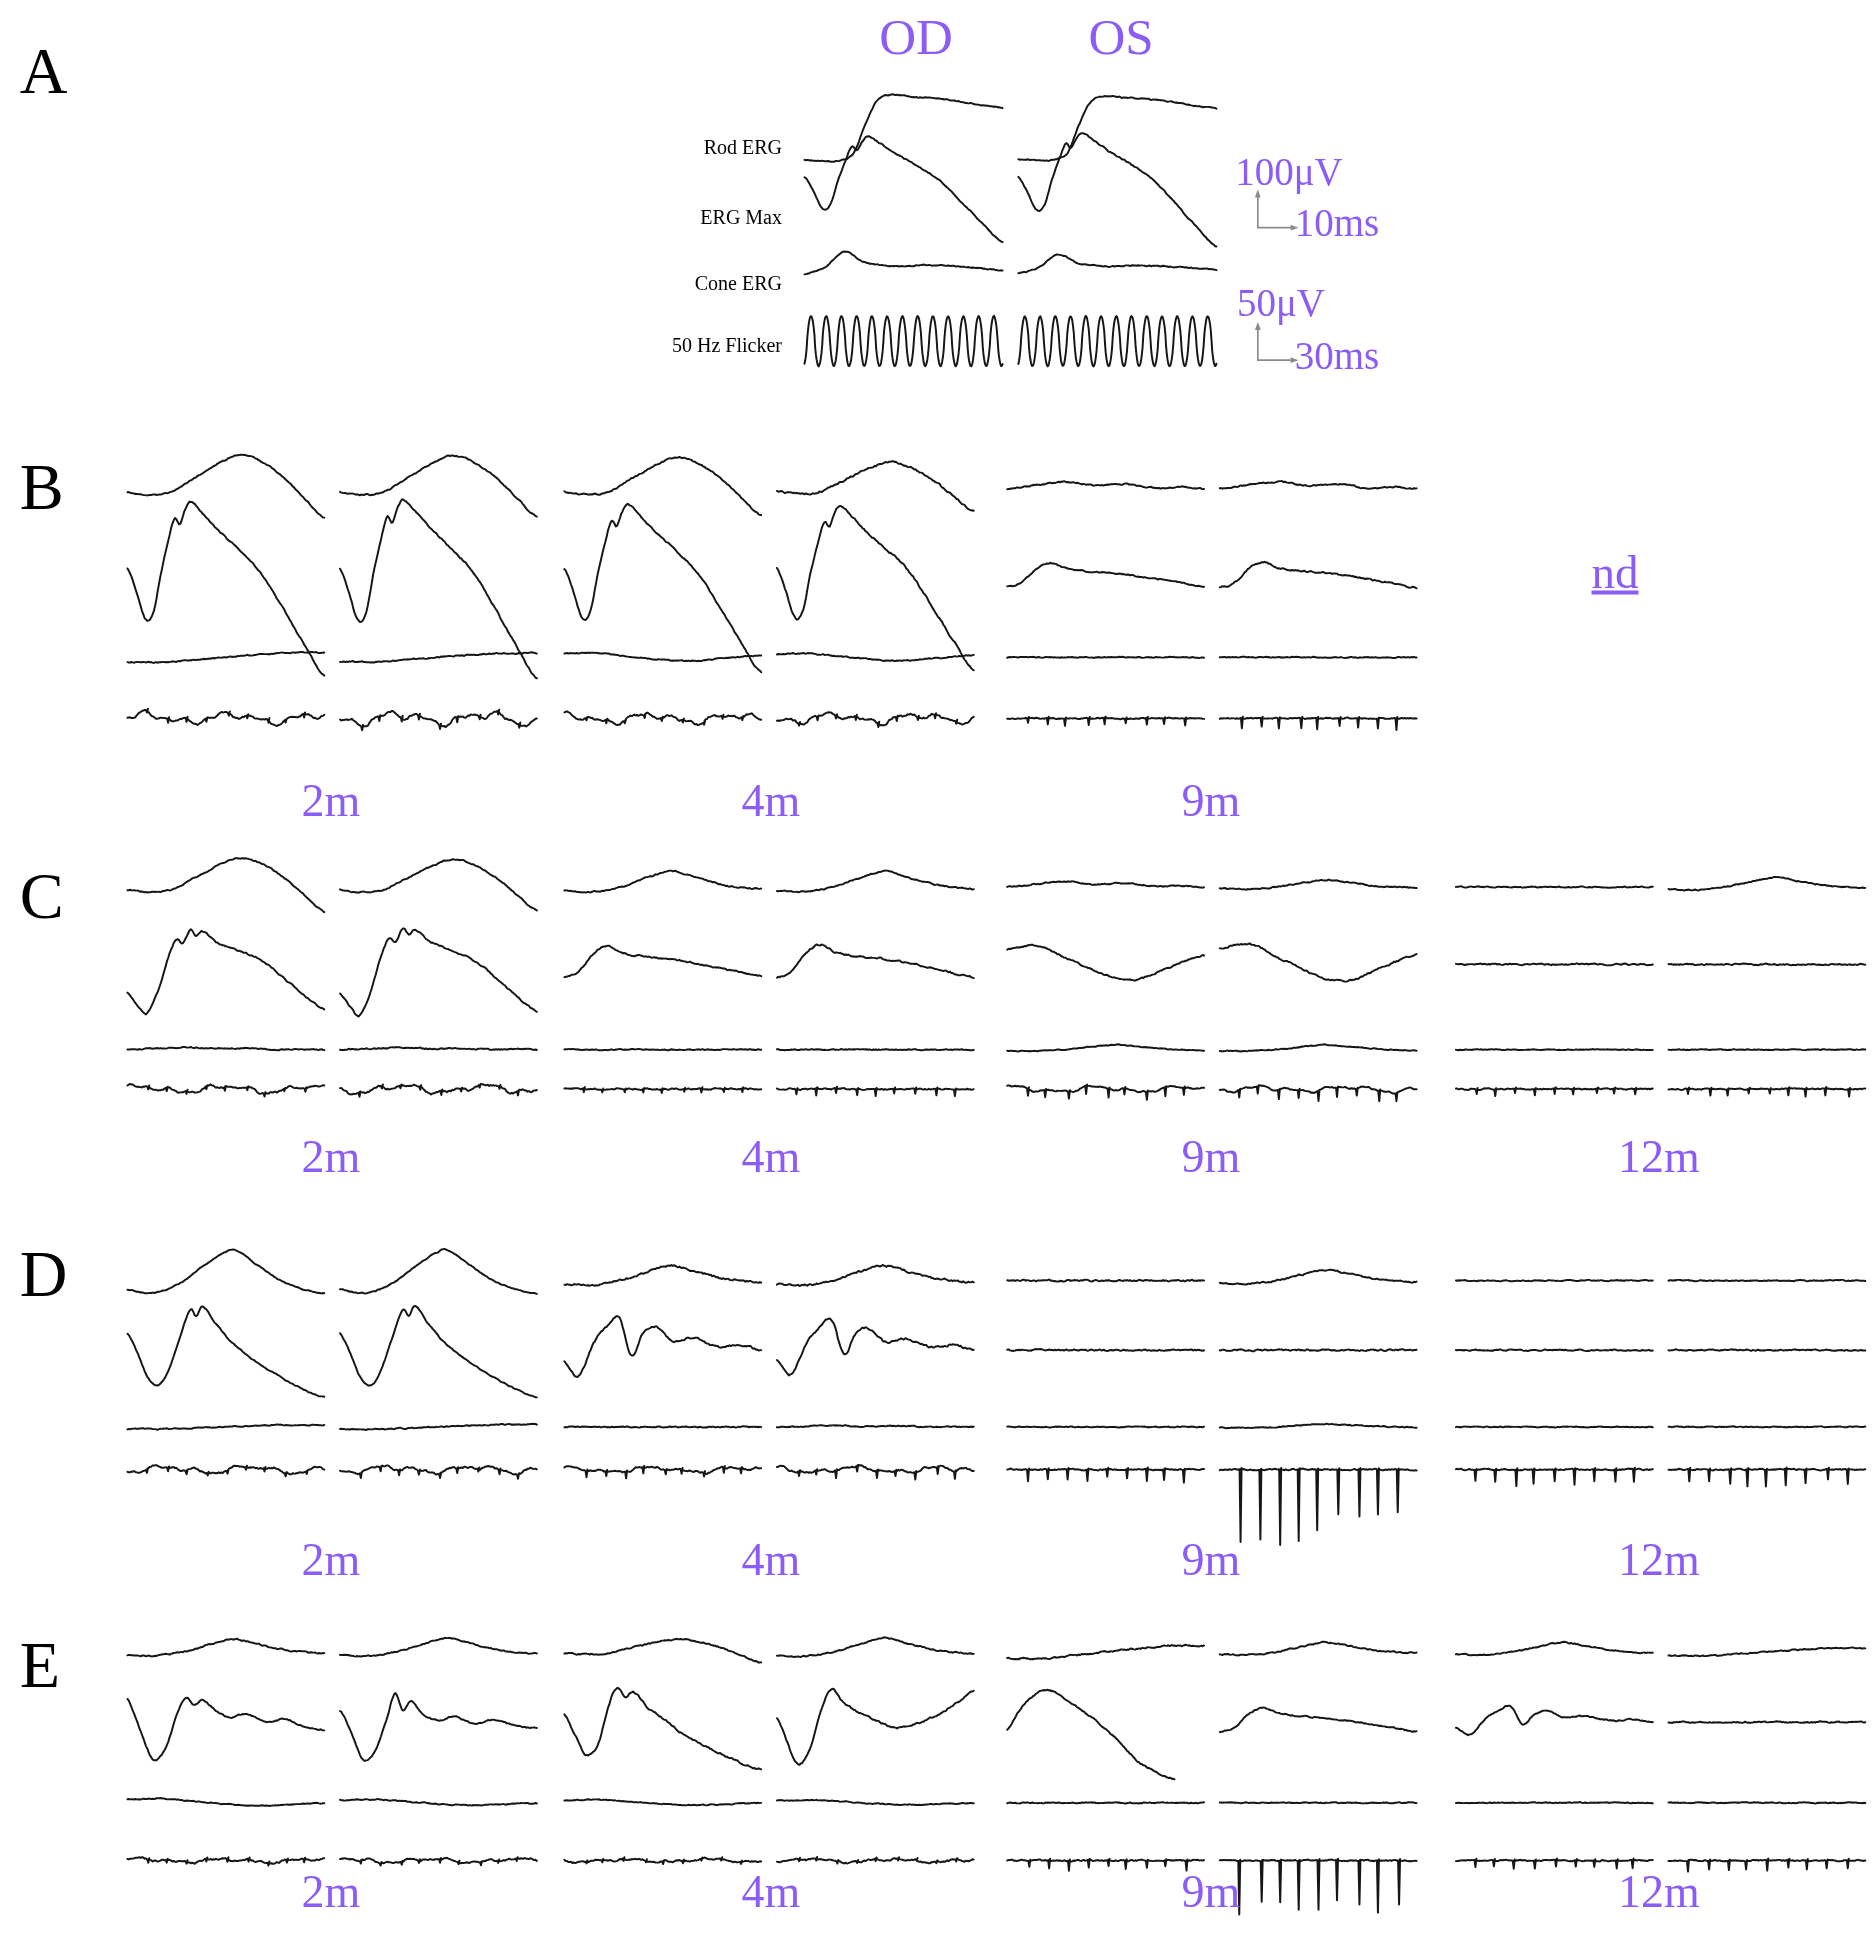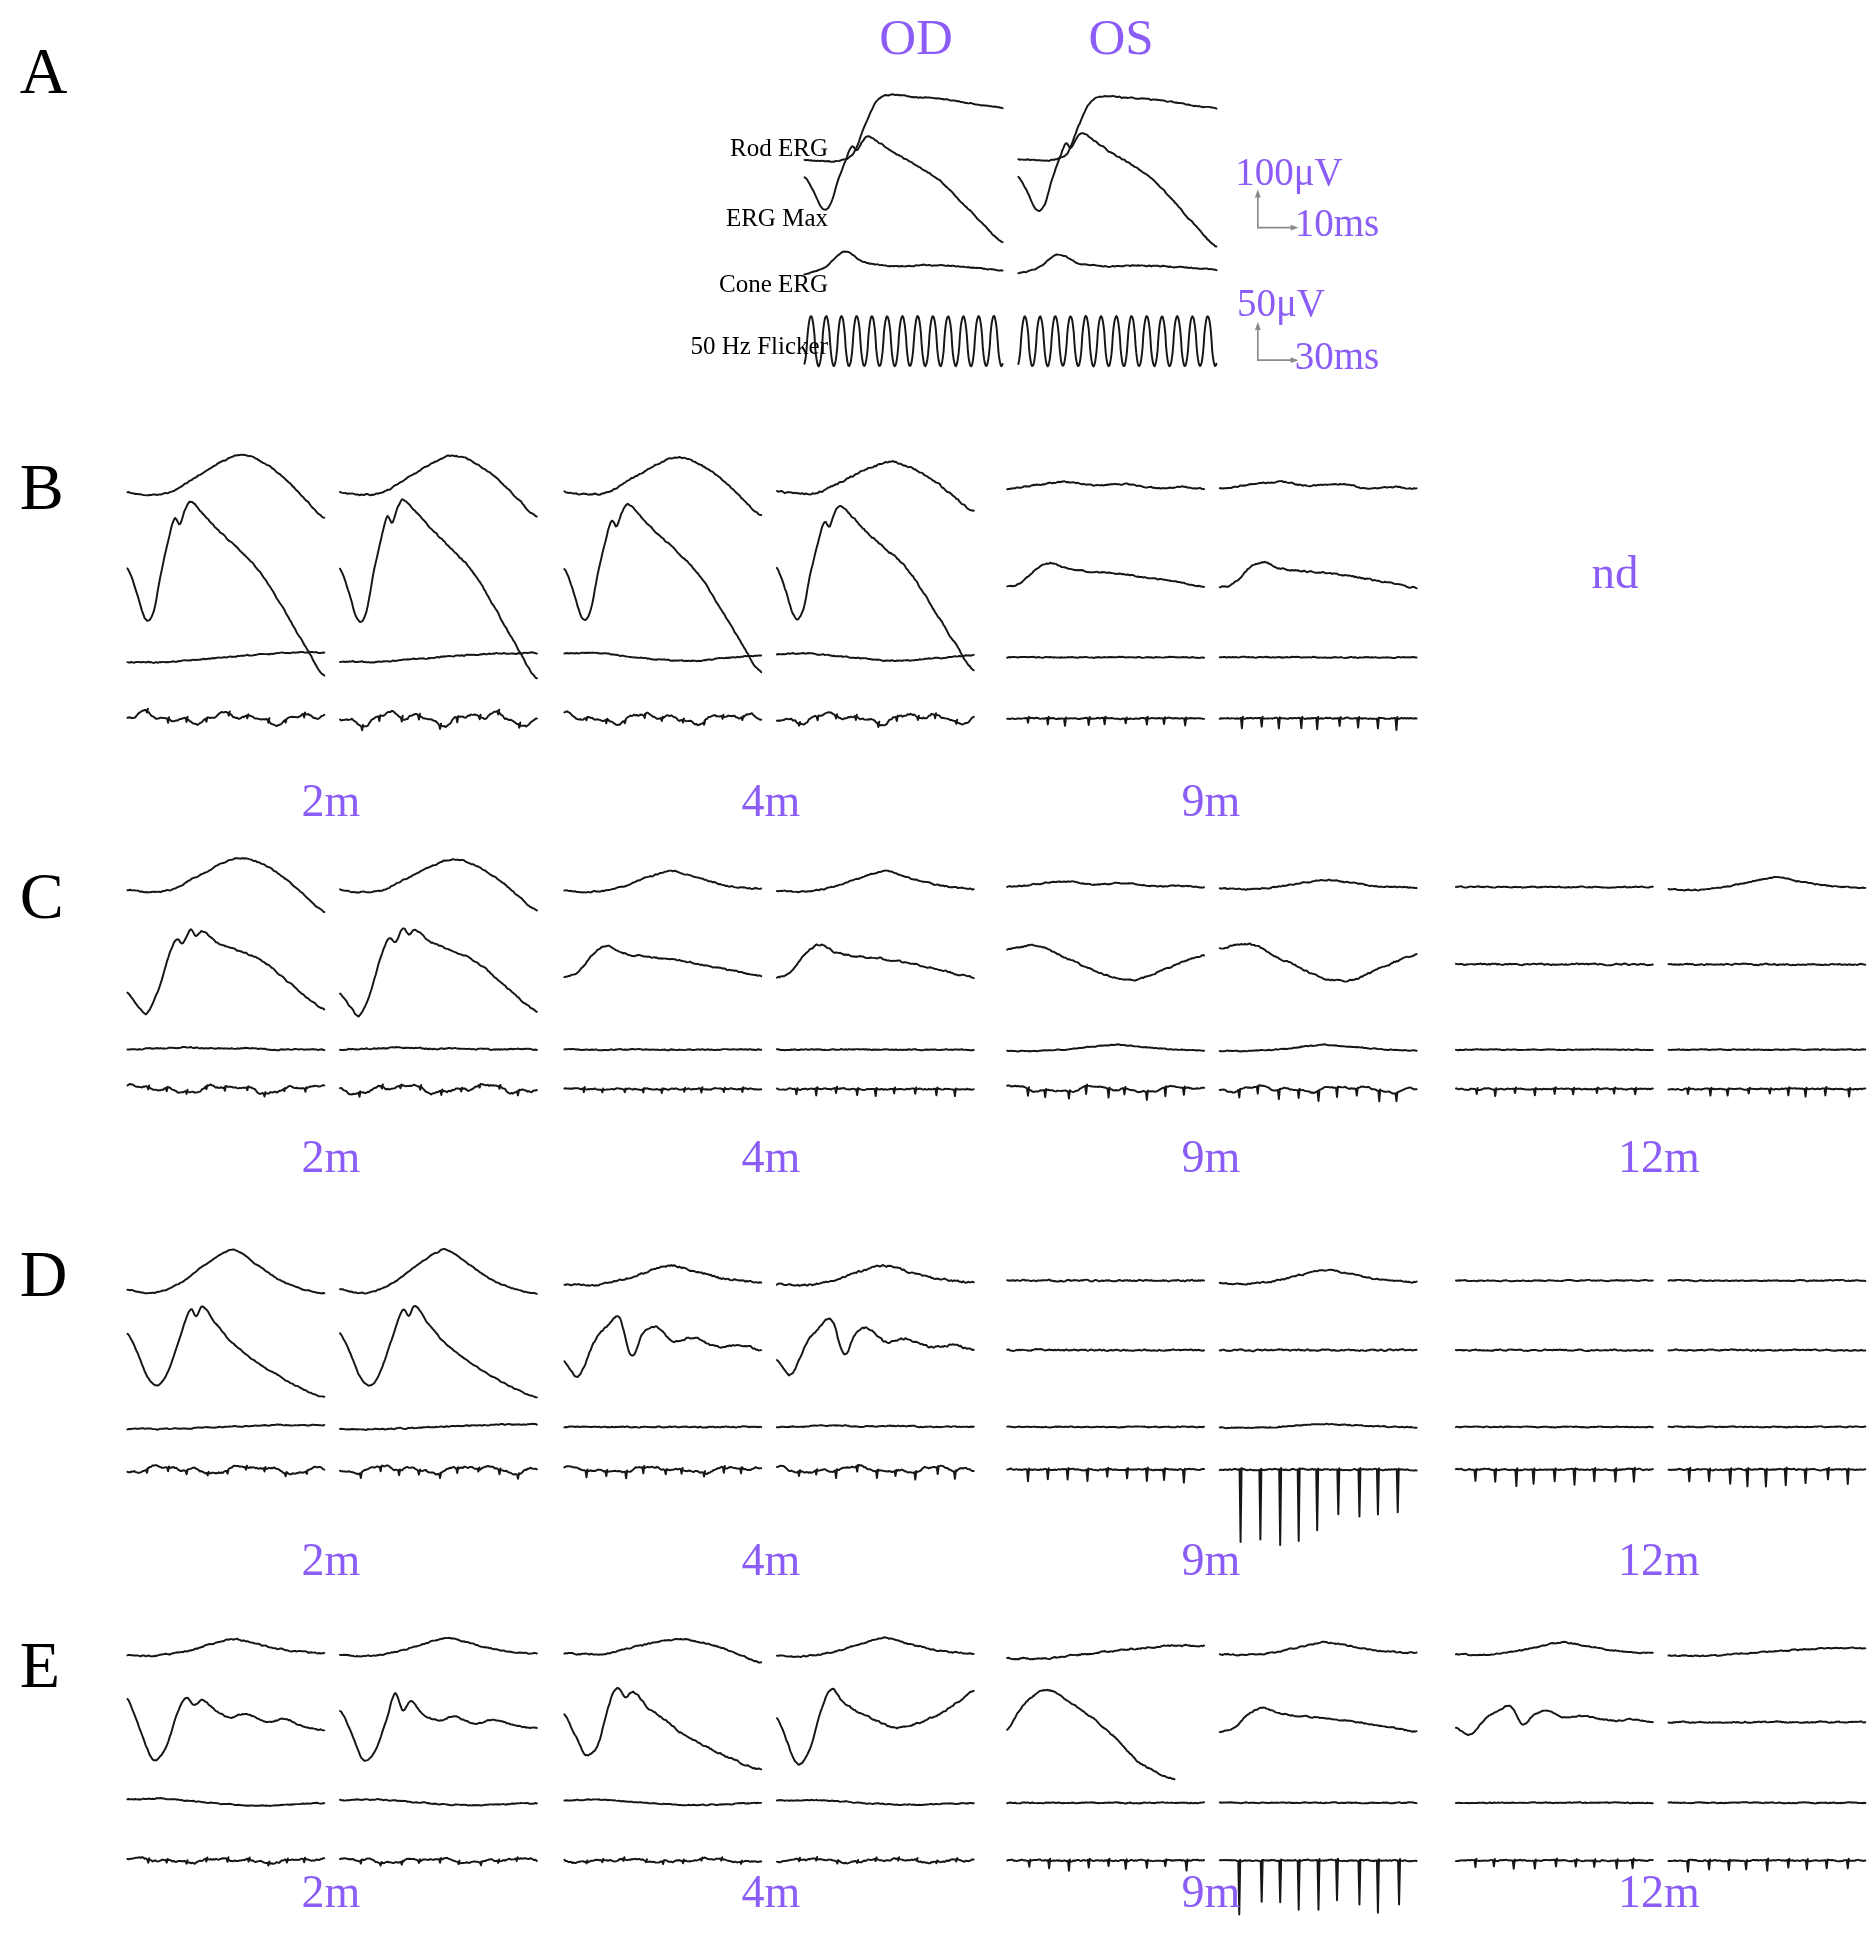--- a/index.html
+++ b/index.html
@@ -21,28 +21,27 @@
     line-height:1;
   }
   .eye-header{font-size:51px;}
   .panel-letter{font-size:66px;transform:translateY(-50%);}
   .row-label{
     position:absolute;
     left:0;
     width:782px;
     text-align:right;
     transform:translateY(-50%);
-    font-size:25px;
+    font-size:20px;
     white-space:nowrap;
     line-height:1;
-    padding-left:46px;
   }
   .scale-label{font-size:39px;}
   .tp-label{font-size:46px;}
-  .nd-label{font-size:47px;}
+  .nd-label{font-size:47px;text-decoration:underline;}
 </style>
 </head>
 <body>
 
 <div id="canvas">
 
   <svg id="traces" width="1876" height="1955" viewBox="0 0 2859 2980">
       <path d="M1226.0 243.7L1228.0 244.2L1230.1 244.0L1232.1 244.0L1234.1 244.7L1236.1 244.3L1238.2 244.9L1240.2 245.0L1242.2 244.9L1244.2 245.3L1246.3 244.8L1248.3 245.5L1250.3 245.3L1252.3 245.1L1254.4 245.2L1256.4 245.8L1258.4 245.9L1260.5 245.7L1262.5 245.4L1264.5 246.2L1266.5 246.5L1268.6 246.4L1270.6 246.5L1272.6 245.8L1274.6 245.5L1276.7 245.6L1278.7 245.3L1280.7 244.7L1282.8 243.8L1284.8 243.1L1286.8 243.1L1288.8 242.9L1290.9 242.4L1292.9 240.6L1294.9 239.0L1296.9 237.5L1299.0 236.1L1301.0 233.1L1303.0 229.5L1305.0 225.4L1307.1 221.0L1309.1 215.4L1311.1 209.1L1313.2 203.5L1315.2 197.8L1317.2 193.0L1319.2 188.4L1321.3 183.9L1323.3 179.2L1325.3 174.3L1327.3 169.9L1329.4 165.9L1331.4 161.4L1333.4 157.4L1335.4 154.5L1337.5 152.6L1339.5 150.2L1341.5 149.4L1343.6 147.6L1345.6 146.6L1347.6 145.5L1349.6 144.9L1351.7 145.1L1353.7 145.5L1355.7 144.8L1357.7 144.2L1359.8 143.8L1361.8 144.0L1363.8 144.7L1365.9 144.9L1367.9 144.3L1369.9 145.4L1371.9 144.9L1374.0 145.4L1376.0 145.2L1378.0 145.3L1380.0 145.7L1382.1 146.6L1384.1 146.5L1386.1 147.4L1388.1 147.6L1390.2 148.3L1392.2 147.9L1394.2 148.5L1396.3 147.9L1398.3 148.7L1400.3 149.1L1402.3 148.2L1404.4 148.9L1406.4 149.0L1408.4 148.6L1410.4 148.2L1412.5 148.5L1414.5 148.5L1416.5 148.6L1418.6 148.9L1420.6 149.2L1422.6 149.5L1424.6 149.9L1426.7 150.0L1428.7 149.8L1430.7 150.1L1432.7 150.3L1434.8 150.8L1436.8 150.9L1438.8 151.8L1440.8 151.4L1442.9 151.4L1444.9 151.8L1446.9 152.8L1449.0 153.1L1451.0 153.0L1453.0 153.2L1455.0 153.3L1457.1 153.9L1459.1 154.4L1461.1 154.1L1463.1 155.0L1465.2 155.6L1467.2 155.7L1469.2 156.2L1471.2 156.9L1473.3 156.9L1475.3 157.6L1477.3 157.3L1479.4 156.8L1481.4 157.7L1483.4 158.2L1485.4 159.0L1487.5 159.5L1489.5 159.2L1491.5 159.9L1493.5 160.2L1495.6 160.8L1497.6 160.2L1499.6 160.8L1501.7 160.8L1503.7 161.3L1505.7 161.0L1507.7 161.8L1509.8 162.0L1511.8 162.1L1513.8 162.6L1515.8 162.3L1517.9 162.6L1519.9 163.4L1521.9 163.2L1523.9 164.2L1526.0 164.1L1528.0 164.8" fill="none" stroke="#161616" stroke-width="3" stroke-linejoin="round" stroke-linecap="round"></path>
       <path d="M1552.0 242.7L1554.0 243.4L1556.1 243.2L1558.1 243.3L1560.1 243.4L1562.1 243.4L1564.2 243.5L1566.2 242.7L1568.2 243.6L1570.2 244.0L1572.3 243.4L1574.3 243.7L1576.3 243.6L1578.3 244.2L1580.4 244.1L1582.4 244.2L1584.4 244.3L1586.5 244.5L1588.5 244.6L1590.5 244.7L1592.5 245.3L1594.6 244.4L1596.6 245.0L1598.6 245.3L1600.6 244.3L1602.7 243.5L1604.7 243.6L1606.7 243.6L1608.8 242.6L1610.8 242.6L1612.8 241.2L1614.8 241.3L1616.9 239.6L1618.9 239.5L1620.9 238.7L1622.9 237.5L1625.0 235.9L1627.0 233.8L1629.0 229.7L1631.0 224.6L1633.1 220.5L1635.1 215.1L1637.1 209.1L1639.2 204.1L1641.2 197.9L1643.2 192.5L1645.2 189.1L1647.3 183.8L1649.3 178.7L1651.3 174.2L1653.3 170.2L1655.4 165.6L1657.4 161.5L1659.4 159.1L1661.4 157.0L1663.5 154.0L1665.5 152.8L1667.5 150.8L1669.6 149.1L1671.6 148.4L1673.6 148.0L1675.6 147.5L1677.7 147.5L1679.7 147.4L1681.7 147.0L1683.7 146.3L1685.8 147.0L1687.8 146.5L1689.8 147.2L1691.9 146.6L1693.9 146.7L1695.9 146.2L1697.9 146.7L1700.0 147.0L1702.0 147.8L1704.0 147.7L1706.0 147.1L1708.1 148.5L1710.1 149.4L1712.1 148.4L1714.1 149.1L1716.2 148.5L1718.2 149.4L1720.2 149.2L1722.3 148.7L1724.3 148.5L1726.3 148.6L1728.3 149.8L1730.4 150.3L1732.4 150.5L1734.4 150.4L1736.4 150.5L1738.5 150.0L1740.5 149.8L1742.5 150.2L1744.6 150.1L1746.6 150.4L1748.6 150.4L1750.6 150.4L1752.7 151.9L1754.7 152.4L1756.7 151.8L1758.7 151.5L1760.8 152.0L1762.8 151.7L1764.8 152.6L1766.8 152.3L1768.9 152.8L1770.9 152.6L1772.9 153.3L1775.0 153.4L1777.0 154.6L1779.0 155.2L1781.0 154.9L1783.1 154.5L1785.1 154.3L1787.1 155.4L1789.1 155.9L1791.2 156.5L1793.2 156.2L1795.2 157.0L1797.2 157.1L1799.3 157.1L1801.3 157.4L1803.3 157.4L1805.4 158.5L1807.4 159.1L1809.4 159.7L1811.4 159.2L1813.5 160.1L1815.5 160.6L1817.5 161.0L1819.5 161.8L1821.6 161.2L1823.6 161.7L1825.6 162.2L1827.7 161.7L1829.7 162.6L1831.7 162.7L1833.7 163.5L1835.8 163.2L1837.8 162.9L1839.8 162.9L1841.8 162.9L1843.9 163.2L1845.9 163.7L1847.9 163.7L1849.9 164.4L1852.0 164.7L1854.0 165.6" fill="none" stroke="#161616" stroke-width="3" stroke-linejoin="round" stroke-linecap="round"></path>
       <path d="M1226.0 270.2L1228.0 271.5L1230.1 273.9L1232.1 277.6L1234.1 280.8L1236.1 285.0L1238.2 288.6L1240.2 292.3L1242.2 296.7L1244.2 301.3L1246.3 305.4L1248.3 310.2L1250.3 314.2L1252.3 316.6L1254.4 318.7L1256.4 319.3L1258.4 319.7L1260.5 318.4L1262.5 316.6L1264.5 312.9L1266.5 309.2L1268.6 303.7L1270.6 297.7L1272.6 290.4L1274.6 282.8L1276.7 276.1L1278.7 270.0L1280.7 265.3L1282.8 260.2L1284.8 254.2L1286.8 248.9L1288.8 244.3L1290.9 238.6L1292.9 232.6L1294.9 228.2L1296.9 224.9L1299.0 223.0L1301.0 224.0L1303.0 227.2L1305.0 228.9L1307.1 228.2L1309.1 224.9L1311.1 221.4L1313.2 216.7L1315.2 214.9L1317.2 211.7L1319.2 208.9L1321.3 208.1L1323.3 207.7L1325.3 208.1L1327.3 209.6L1329.4 210.6L1331.4 211.4L1333.4 213.7L1335.4 214.1L1337.5 216.2L1339.5 218.2L1341.5 218.6L1343.6 219.2L1345.6 220.7L1347.6 223.0L1349.6 224.4L1351.7 225.9L1353.7 227.0L1355.7 228.6L1357.7 229.7L1359.8 231.2L1361.8 232.3L1363.8 233.4L1365.9 235.1L1367.9 236.0L1369.9 236.5L1371.9 238.0L1374.0 238.4L1376.0 240.6L1378.0 242.2L1380.0 242.5L1382.1 242.9L1384.1 244.9L1386.1 246.0L1388.1 246.8L1390.2 247.9L1392.2 249.8L1394.2 251.0L1396.3 252.2L1398.3 253.1L1400.3 254.6L1402.3 255.1L1404.4 257.1L1406.4 258.6L1408.4 259.6L1410.4 260.6L1412.5 261.7L1414.5 263.4L1416.5 263.6L1418.6 265.7L1420.6 267.5L1422.6 268.7L1424.6 269.9L1426.7 271.3L1428.7 273.0L1430.7 273.5L1432.7 275.0L1434.8 277.3L1436.8 279.6L1438.8 281.5L1440.8 283.8L1442.9 285.2L1444.9 287.1L1446.9 289.1L1449.0 290.9L1451.0 292.7L1453.0 295.2L1455.0 297.6L1457.1 300.0L1459.1 302.0L1461.1 304.5L1463.1 306.7L1465.2 308.8L1467.2 310.3L1469.2 312.6L1471.2 314.6L1473.3 316.0L1475.3 318.6L1477.3 320.0L1479.4 321.4L1481.4 323.7L1483.4 326.2L1485.4 328.3L1487.5 330.9L1489.5 333.6L1491.5 335.2L1493.5 337.2L1495.6 338.7L1497.6 340.8L1499.6 343.0L1501.7 344.7L1503.7 347.0L1505.7 349.5L1507.7 351.7L1509.8 353.7L1511.8 356.5L1513.8 358.7L1515.8 359.7L1517.9 361.8L1519.9 363.3L1521.9 365.8L1523.9 366.8L1526.0 368.4L1528.0 369.1" fill="none" stroke="#161616" stroke-width="3" stroke-linejoin="round" stroke-linecap="round"></path>

